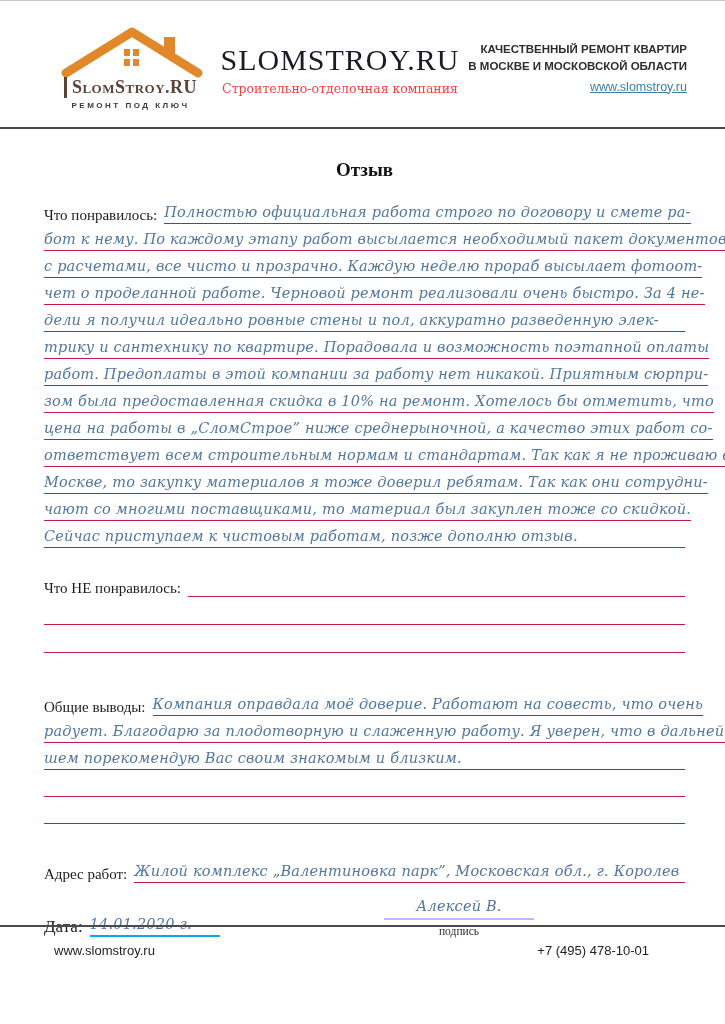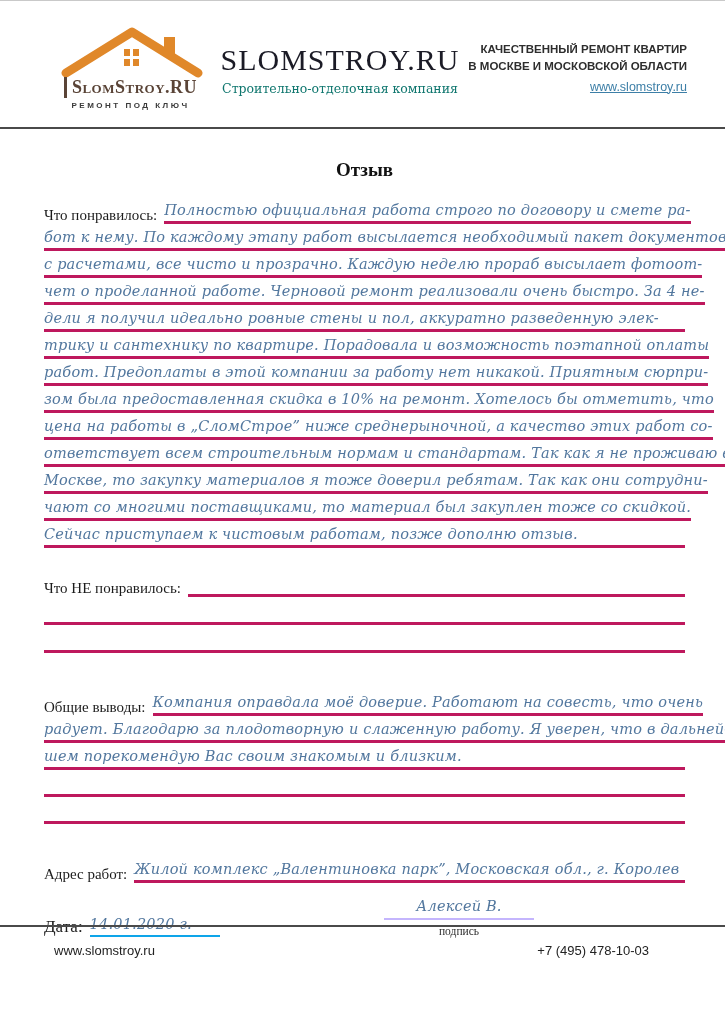--- a/index.html
+++ b/index.html
@@ -50,21 +50,21 @@
   .company-title {
     font-family: "Liberation Serif", serif;
     font-size: 30px;
     letter-spacing: 1px;
     color: #1b1b26;
     font-weight: normal;
   }
   .company-subtitle {
     font-family: "DejaVu Serif", serif;
     font-size: 12.5px;
-    color: #0f766e;
+    color: #ef4444;
     margin-top: 4px;
   }
   .header-right {
     width: 220px;
     text-align: right;
     font-family: "Liberation Sans", sans-serif;
     padding-top: 4px;
   }
   .slogan {
     font-size: 11.5px;
@@ -97,21 +97,21 @@
     overflow: visible;
   }
   .line .label {
     font-size: 15px;
     color: #1c1c1c;
     padding-right: 7px;
     white-space: nowrap;
   }
   .line .hw {
     flex: 1;
-    border-bottom: 3px solid #be185d;
+    border-bottom: 1px solid #be185d;
     white-space: nowrap;
     overflow: visible;
   }
   .hw, .hw-inline {
     font-family: "DejaVu Serif", serif;
     font-style: italic;
     font-size: 14.5px;
     letter-spacing: 0.2px;
     color: #52779e;
     line-height: 1.35;
@@ -277,16 +277,16 @@
       </div>
       <div class="sig-block">
         <span class="hw-inline sig-value">Алексей В.</span>
         <div class="sig-label">подпись</div>
       </div>
     </div>
   </main>
 
   <footer>
     <span>www.slomstroy.ru</span>
-    <span>+7 (495) 478-10-03</span>
+    <span>+7 (495) 478-10-01</span>
   </footer>
 
 </div>
 
 </body></html>

